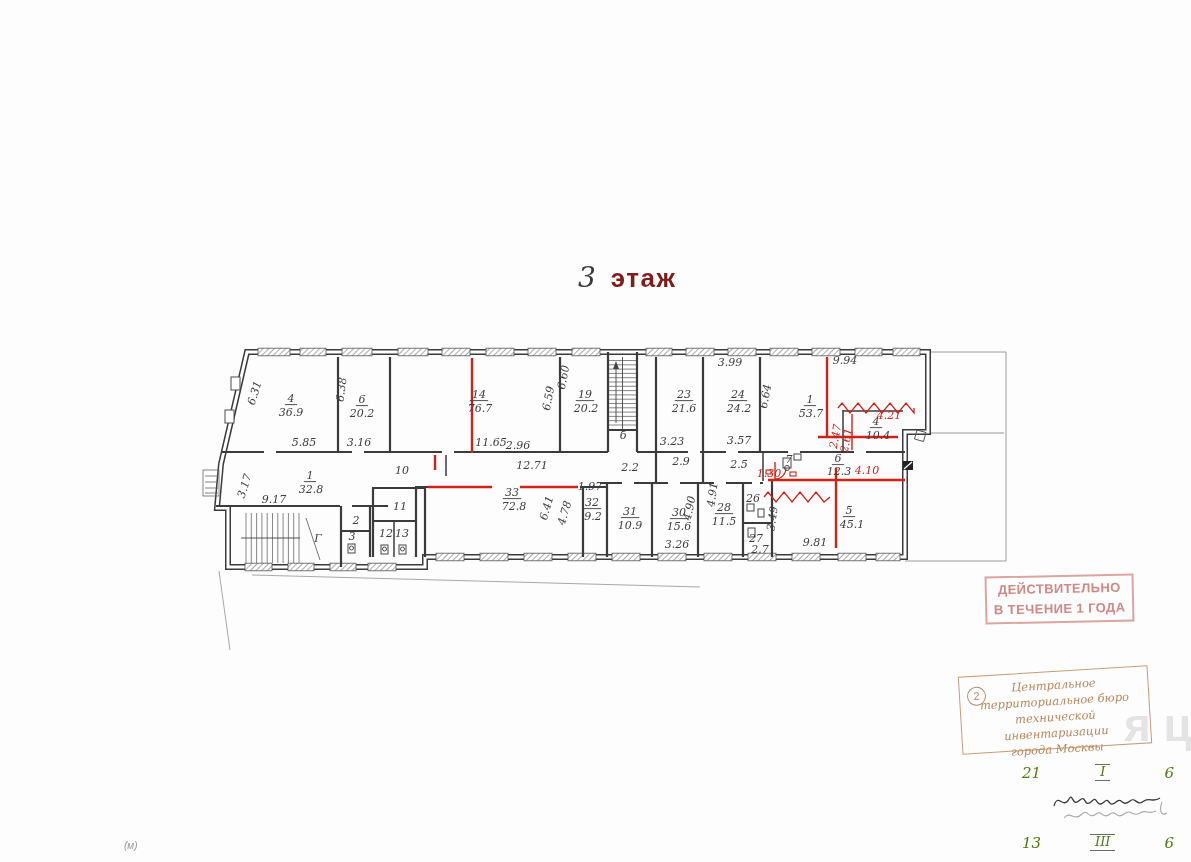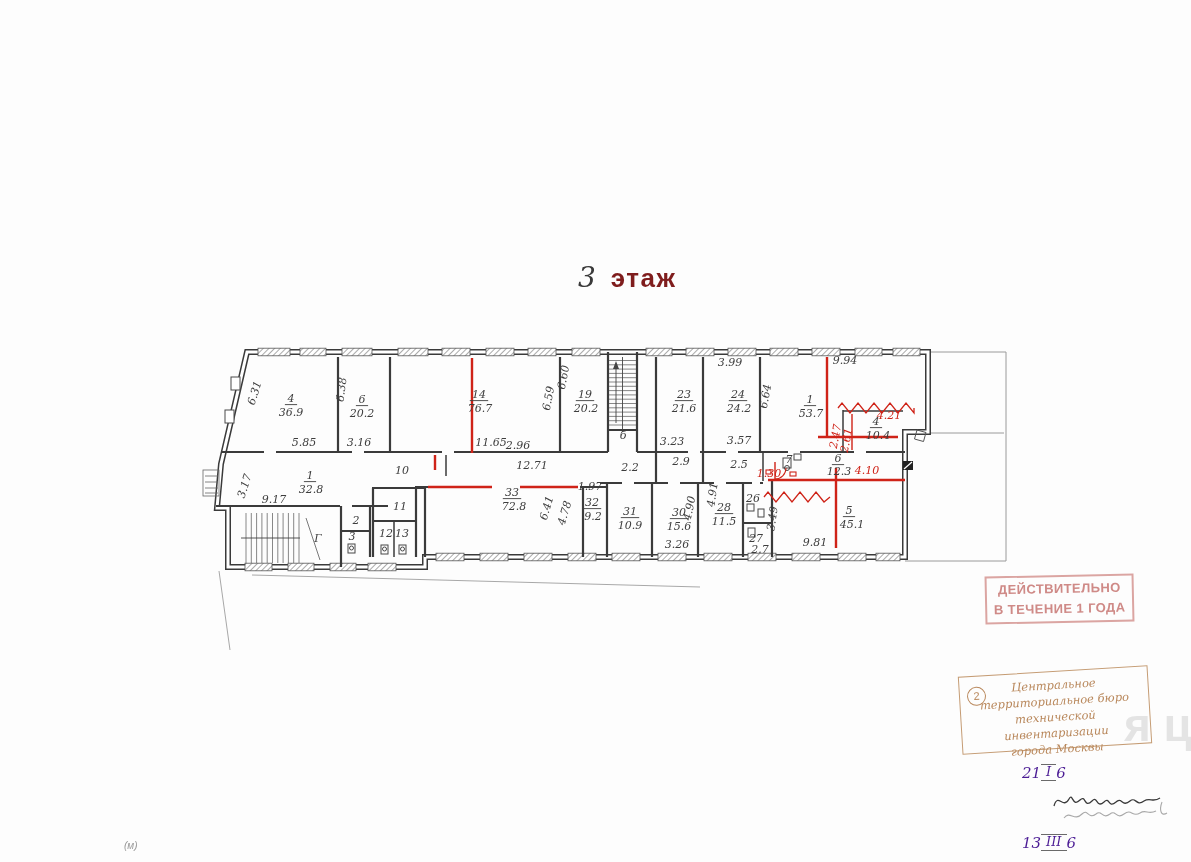--- a/index.html
+++ b/index.html
@@ -24,22 +24,22 @@
       border:2px solid #dba5a2;transform:rotate(-1.2deg);color:#cf8a87;text-align:center;
       font-weight:700;font-size:13px;line-height:1.55;letter-spacing:.4px;padding-top:2px;}
   .stamp-bureau{position:absolute;left:960px;top:671px;width:190px;height:78px;
       border:1.5px solid #c59c74;transform:rotate(-3.5deg);color:#b9885c;text-align:center;
       font-family:"DejaVu Serif",serif;font-style:italic;font-size:11.5px;line-height:1.4;
       padding-top:5px;box-sizing:border-box;}
   .stamp-bureau .circ{position:absolute;left:7px;top:10px;width:17px;height:17px;line-height:17px;
       border:1.3px solid #b9885c;border-radius:50%;font-size:11px;font-style:normal;
       font-family:"Liberation Sans",sans-serif;text-align:center;}
   
-  .notes-row{position:absolute;left:1022px;width:152px;display:flex;
-      align-items:flex-start;font-family:"DejaVu Serif",serif;font-style:italic;font-size:15px;color:#4c1d95;}
+  .notes-row{position:absolute;left:1022px;width:152px;display:flex;justify-content:space-between;
+      align-items:flex-start;font-family:"DejaVu Serif",serif;font-style:italic;font-size:15px;color:#4d7c0f;}
   .row1{top:764px;} .row2{top:834px;}
   .roman{font-size:13px;border-top:1.2px solid #6a6a6a;border-bottom:1.2px solid #6a6a6a;
       padding:0 5px;line-height:1.15;}
   #sig{position:absolute;left:1046px;top:782px;}
   .mark{position:absolute;left:124px;top:840px;font-size:10px;color:#9a9a9a;font-style:italic;}
 </style>
 </head>
 <body>
 
 <div class="page">

